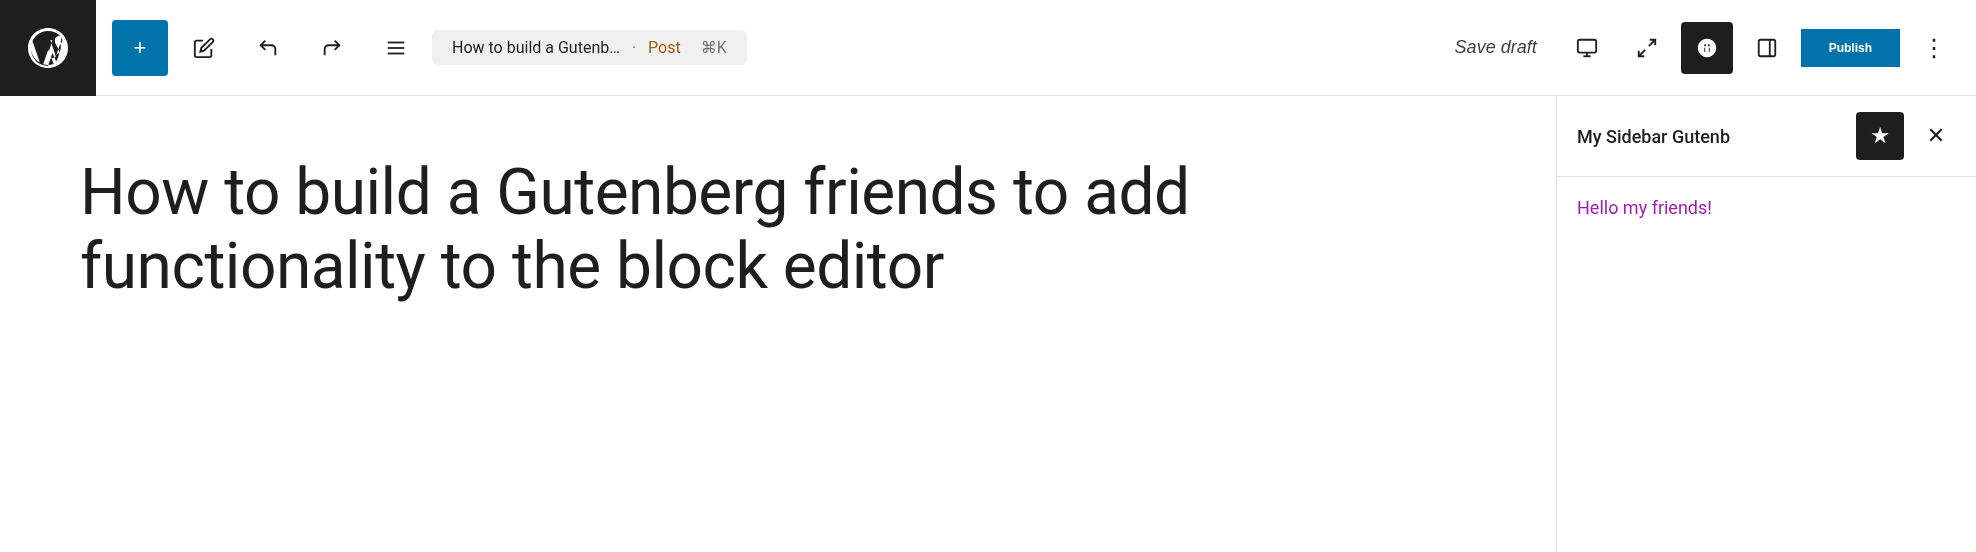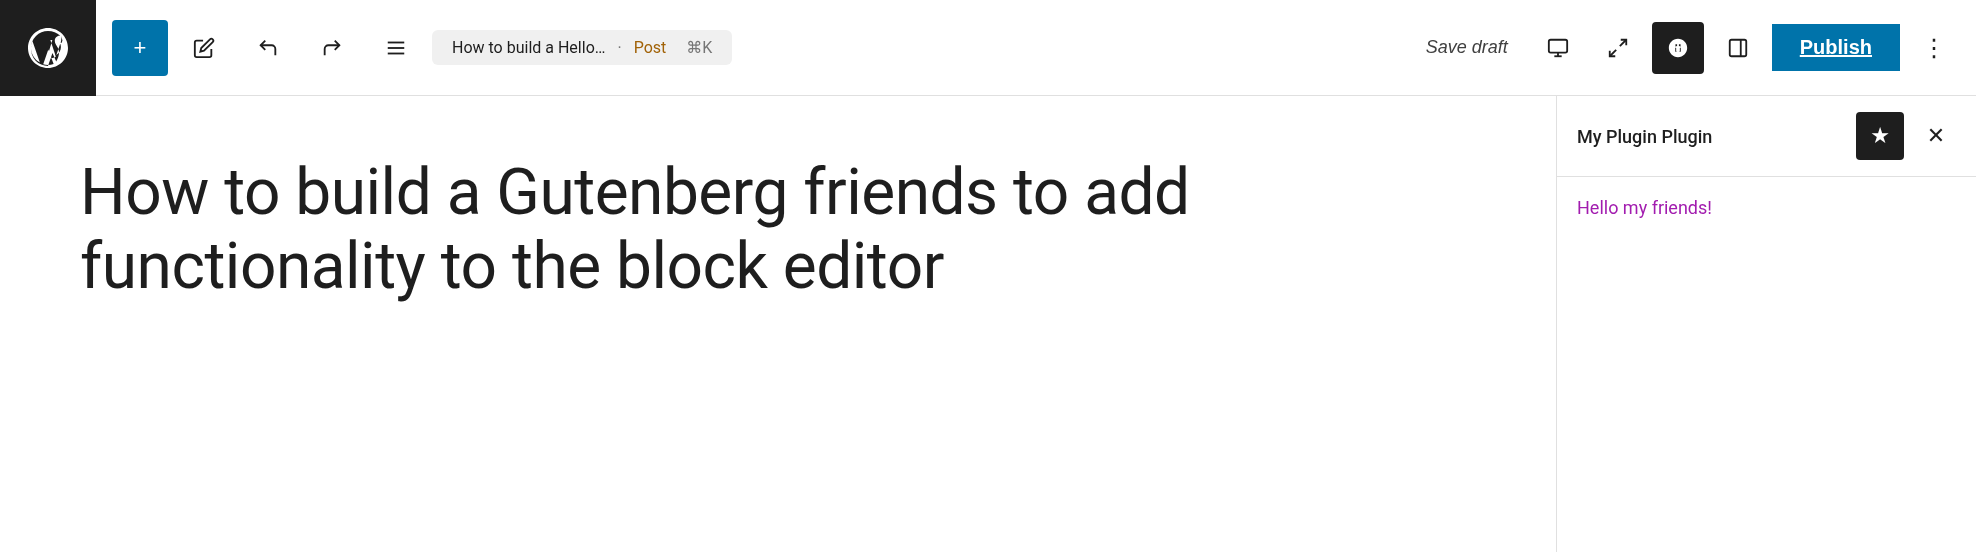--- a/index.html
+++ b/index.html
@@ -137,25 +137,24 @@
       color: #fff;
       border: 2px solid #1e1e1e;
     }
 
     .publish-btn {
       background: #0073aa;
       color: #fff;
       border: none;
       border-radius: 0;
       padding: 12px 28px;
-      font-size: 20px;
+      font-size: 12px;
       font-weight: 600;
       cursor: pointer;
       flex-shrink: 0;
-      text-decoration: underline;
     }
 
     .more-btn {
       width: 52px;
       height: 52px;
       border: none;
       background: none;
       cursor: pointer;
       border-radius: 4px;
       display: flex;
@@ -284,21 +283,21 @@
 
   <button class="toolbar-btn">
     <svg width="22" height="22" viewBox="0 0 24 24" fill="none" stroke="currentColor" stroke-width="2">
       <line x1="3" y1="6" x2="21" y2="6"></line>
       <line x1="3" y1="12" x2="21" y2="12"></line>
       <line x1="3" y1="18" x2="21" y2="18"></line>
     </svg>
   </button>
 
   <div class="post-title-pill">
-    <span class="post-title-text">How to build a Hello…</span>
+    <span class="post-title-text">How to build a Gutenb…</span>
     <span class="post-title-dot">·</span>
     <span class="post-type">Post</span>
     <span class="shortcut">⌘K</span>
   </div>
 
   <div class="spacer"></div>
 
   <button class="save-draft-btn">Save draft</button>
 
   <button class="toolbar-icon-btn">
@@ -343,21 +342,21 @@
 </div>
 
 <div class="main-area">
 
   <div class="editor-area">
     <h1 class="post-heading">How to build a Gutenberg friends to add functionality to the block editor</h1>
   </div>
 
   <div class="sidebar">
     <div class="sidebar-header">
-      <span class="sidebar-title">My Plugin Plugin</span>
+      <span class="sidebar-title">My Sidebar Gutenb</span>
       <button class="sidebar-star-btn">
         <span>★</span>
       </button>
       <button class="sidebar-close-btn">
         <span>✕</span>
       </button>
     </div>
     <div class="sidebar-content">
       <p class="sidebar-message">Hello my friends!</p>
     </div>

